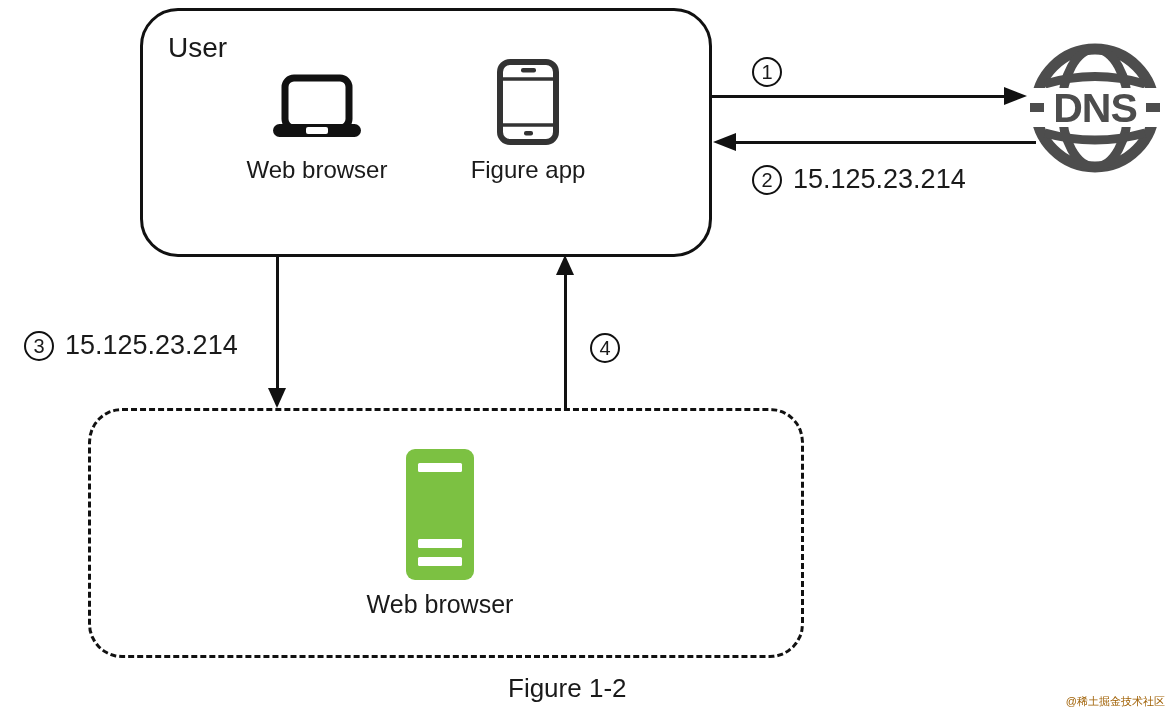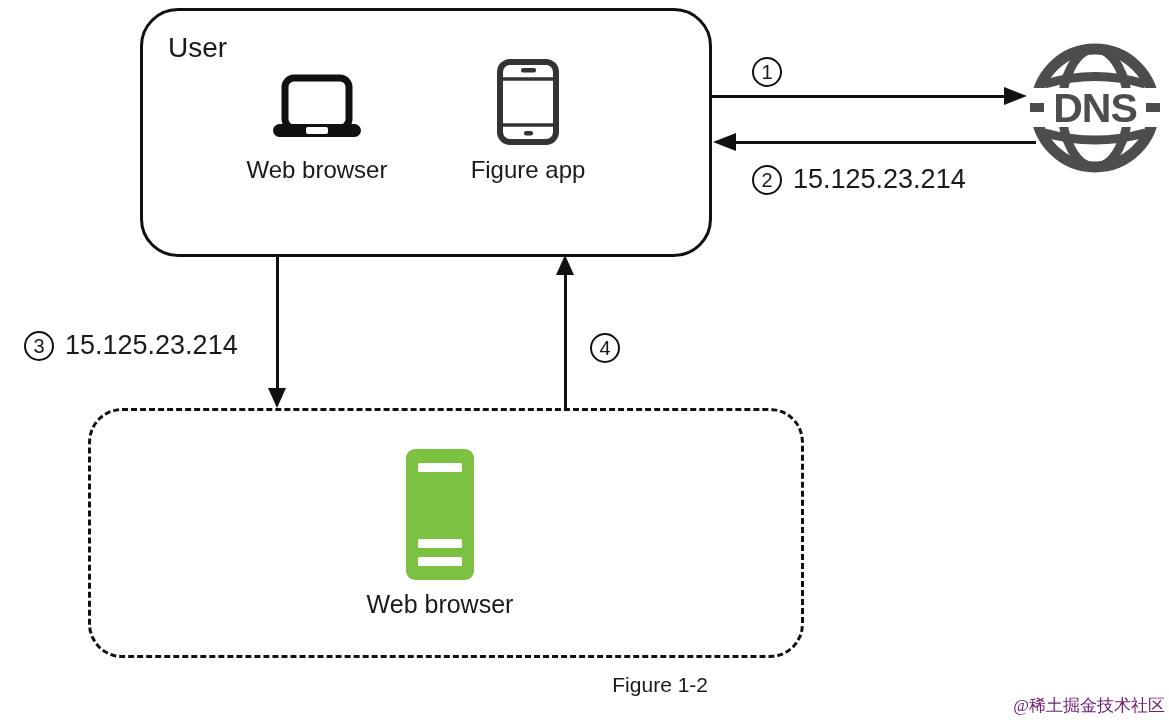--- a/index.html
+++ b/index.html
@@ -34,22 +34,22 @@
     border-right:9.5px solid transparent; border-bottom:20px solid #111; }
 
   
   .step { display:flex; align-items:center; gap:11px; white-space:nowrap; }
   .step-circle { box-sizing:border-box; width:30px; height:30px; flex:0 0 30px;
     border:2.5px solid #111; border-radius:50%; display:flex;
     align-items:center; justify-content:center; font-size:20px; line-height:1; }
   .step-text { font-size:27px; }
 
   .server-label { font-size:25px; text-align:center; width:200px; }
-  .caption { font-size:21px; text-align:right; width:200px; }
-  .watermark { font-size:17px; color:#701a75; width:190px; text-align:right;font-family:Liberation Serif, serif; }
+  .caption { font-size:26px; text-align:left; width:200px; }
+  .watermark { font-size:11px; color:#a16207; width:190px; text-align:right; }
 </style>
 </head>
 <body>
 
 <div class="canvas">
 
   <div class="abs user-box"></div>
   <div class="abs user-title">User</div>
 
   <svg class="abs" style="left:273px; top:74px;" width="88" height="64" viewBox="0 0 88 64">

